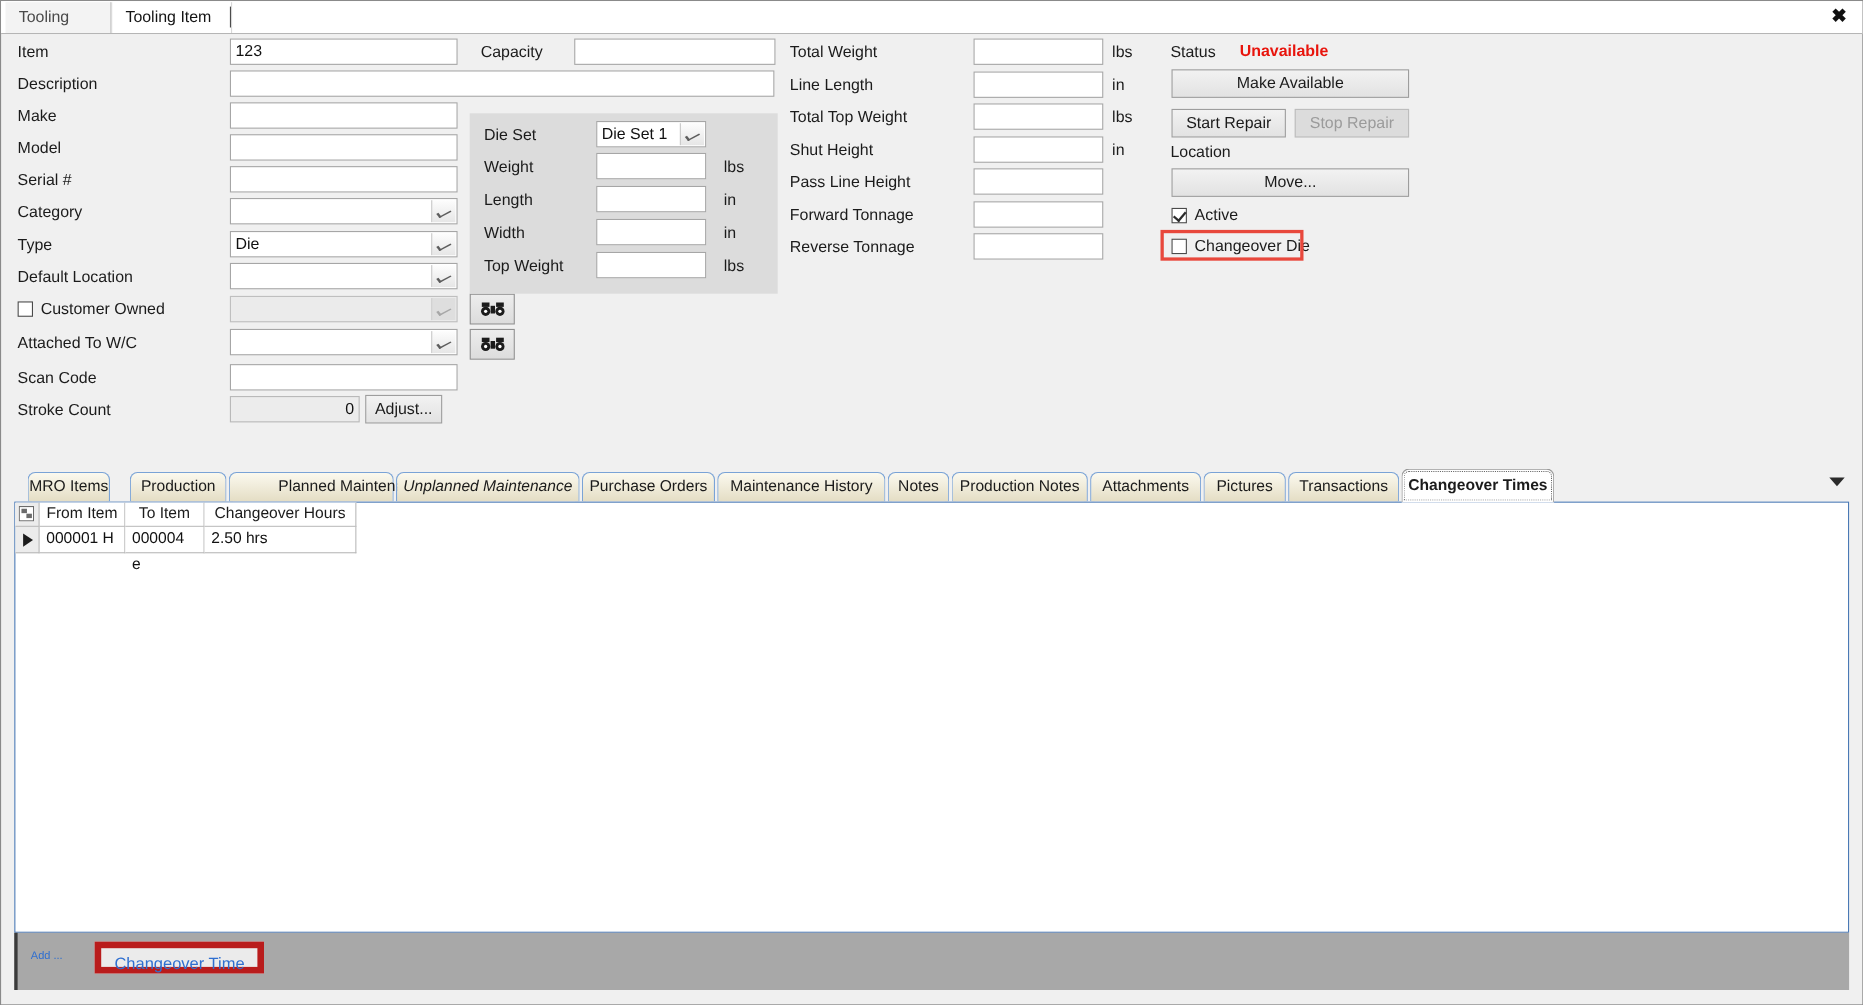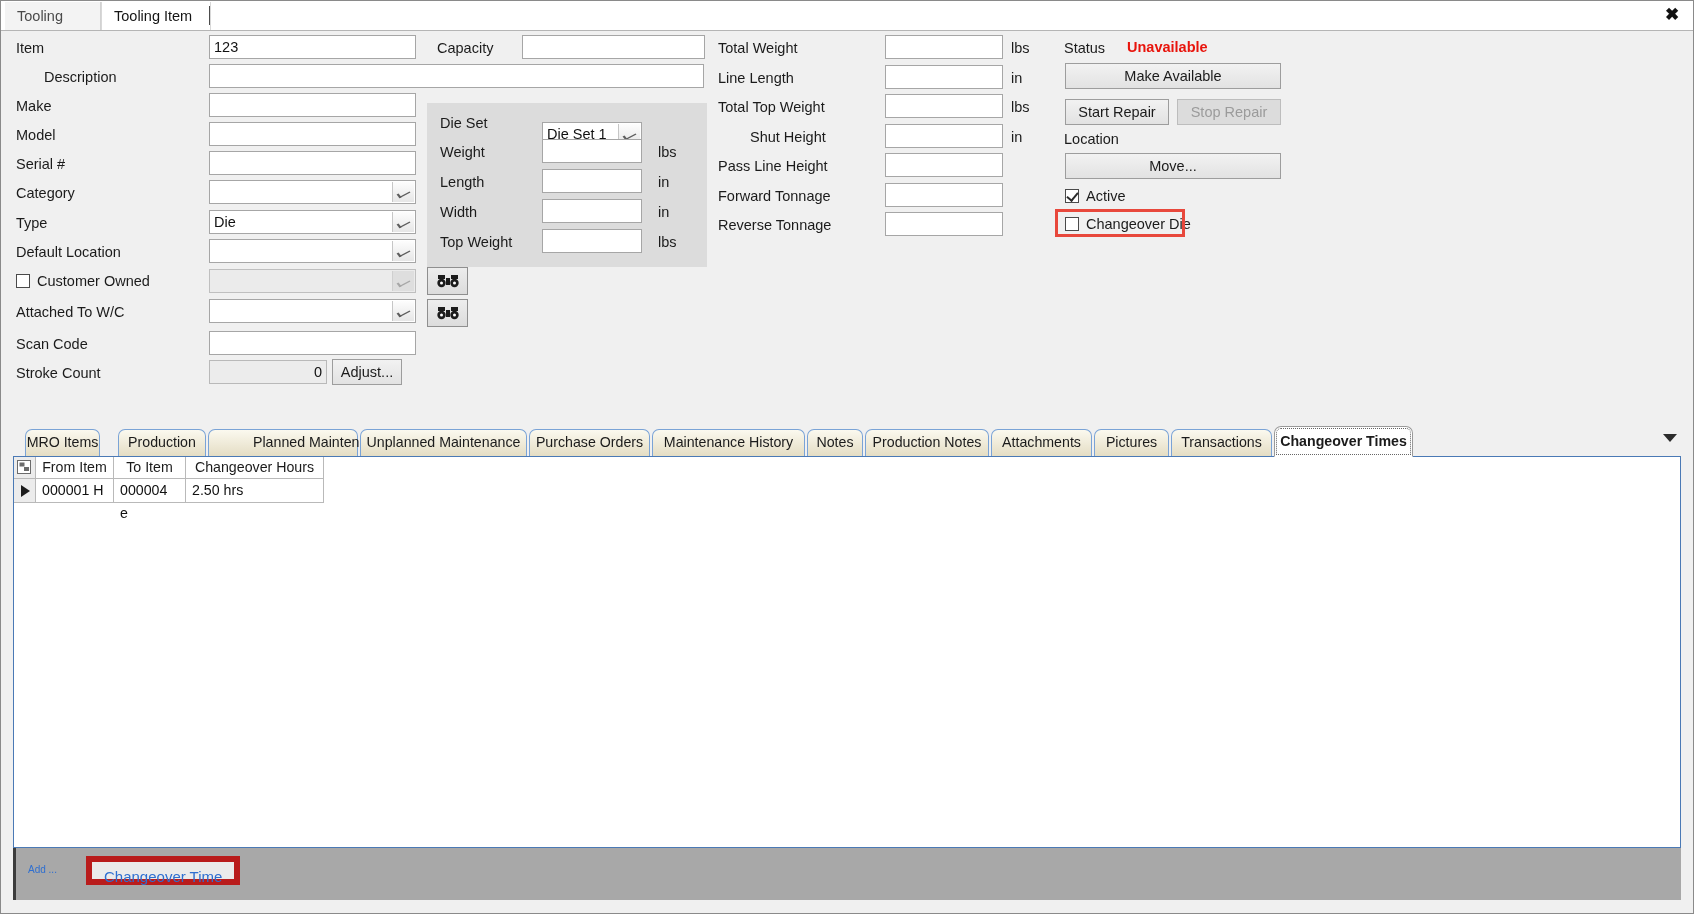--- a/index.html
+++ b/index.html
@@ -409,21 +409,21 @@
     </div>
     <div class="tab-caret"></div>
     <div class="win-close">✖</div>
   </div>
 
   <div class="form-area">
 
     <div class="lbl" style="left:14px; top:8px;">Item</div>
     <div class="tbox" style="left:207px; top:4px; width:207px;">123</div>
 
-    <div class="lbl" style="left:14px; top:37px;margin-left:28px;">Description</div>
+    <div class="lbl" style="left:14px; top:37px;">Description</div>
     <div class="tbox" style="left:207px; top:33px; width:495px;"></div>
 
     <div class="lbl" style="left:14px; top:66px;">Make</div>
     <div class="tbox" style="left:207px; top:62px; width:207px;"></div>
 
     <div class="lbl" style="left:14px; top:95px;">Model</div>
     <div class="tbox" style="left:207px; top:91px; width:207px;"></div>
 
     <div class="lbl" style="left:14px; top:124px;">Serial #</div>
     <div class="tbox" style="left:207px; top:120px; width:207px;"></div>
@@ -491,21 +491,21 @@
     <div class="btn" style="left:330px; top:328px; width:70px; height:26px;">
       <span>Adjust...</span>
     </div>
 
     <div class="lbl" style="left:435px; top:8px;">Capacity</div>
     <div class="tbox" style="left:520px; top:4px; width:183px;"></div>
 
     <div class="group-panel" style="left:425px; top:72px; width:280px; height:164px;"></div>
 
     <div class="lbl" style="left:438px; top:83px;">Die Set</div>
-    <div class="combo" style="left:540px; top:79px; width:100px;margin-top:12px;">
+    <div class="combo" style="left:540px; top:79px; width:100px;">
       <span>Die Set 1</span>
       <span class="arrowbtn"></span>
     </div>
 
     <div class="lbl" style="left:438px; top:112px;">Weight</div>
     <div class="tbox" style="left:540px; top:108px; width:100px;"></div>
     <div class="unit" style="left:656px; top:112px;">lbs</div>
 
     <div class="lbl" style="left:438px; top:142px;">Length</div>
     <div class="tbox" style="left:540px; top:138px; width:100px;"></div>
@@ -522,21 +522,21 @@
     <div id="measures-col">
         <div class="lbl" style="left: 716px; top: 8px;">Total Weight</div>
         <div class="tbox" style="left: 883px; top: 4px; width: 118px;"></div>
         <div class="unit" style="left: 1009px; top: 8px;">lbs</div>
         <div class="lbl" style="left: 716px; top: 37.5px;">Line Length</div>
         <div class="tbox" style="left: 883px; top: 33.5px; width: 118px;"></div>
         <div class="unit" style="left: 1009px; top: 37.5px;">in</div>
         <div class="lbl" style="left: 716px; top: 67px;">Total Top Weight</div>
         <div class="tbox" style="left: 883px; top: 63px; width: 118px;"></div>
         <div class="unit" style="left: 1009px; top: 67px;">lbs</div>
-        <div class="lbl" style="left: 716px; top: 96.5px; margin-left: 32px;">Shut Height</div>
+        <div class="lbl" style="left: 716px; top: 96.5px;">Shut Height</div>
         <div class="tbox" style="left: 883px; top: 92.5px; width: 118px;"></div>
         <div class="unit" style="left: 1009px; top: 96.5px;">in</div>
         <div class="lbl" style="left: 716px; top: 126px;">Pass Line Height</div>
         <div class="tbox" style="left: 883px; top: 122px; width: 118px;"></div>
         <div class="lbl" style="left: 716px; top: 155.5px;">Forward Tonnage</div>
         <div class="tbox" style="left: 883px; top: 151.5px; width: 118px;"></div>
         <div class="lbl" style="left: 716px; top: 185px;">Reverse Tonnage</div>
         <div class="tbox" style="left: 883px; top: 181px; width: 118px;"></div>
       </div>
 
@@ -569,21 +569,21 @@
       <span>Changeover Die</span>
     </div>
     <div class="highlight-box" style="left:1053px; top:178px; width:130px; height:28px;"></div>
   </div>
 
   <div class="tabstrip">
     <div id="ntabs">
         <div class="ntab" style="left: 12px; width: 75px;">MRO Items</div>
         <div class="ntab" style="left: 105px; width: 88px;">Production</div>
         <div class="ntab" style="left: 195px; width: 150px; padding-left: 44px;">Planned Maintenance</div>
-        <div class="ntab" style="left: 347px; width: 167px;">Unplanned Maintenance</div>
+        <div class="ntab" style="left: 347px; width: 167px; font-style: italic;">Unplanned Maintenance</div>
         <div class="ntab" style="left: 516px; width: 121px;">Purchase Orders</div>
         <div class="ntab" style="left: 639px; width: 153px;">Maintenance History</div>
         <div class="ntab" style="left: 794px; width: 56px;">Notes</div>
         <div class="ntab" style="left: 852px; width: 124px;">Production Notes</div>
         <div class="ntab" style="left: 978px; width: 101px;">Attachments</div>
         <div class="ntab" style="left: 1081px; width: 75px;">Pictures</div>
         <div class="ntab" style="left: 1158px; width: 101px;">Transactions</div>
         <div class="ntab active" style="left: 1261px; width: 139px;">Changeover Times</div>
       </div>
     <div class="tab-overflow"></div>

